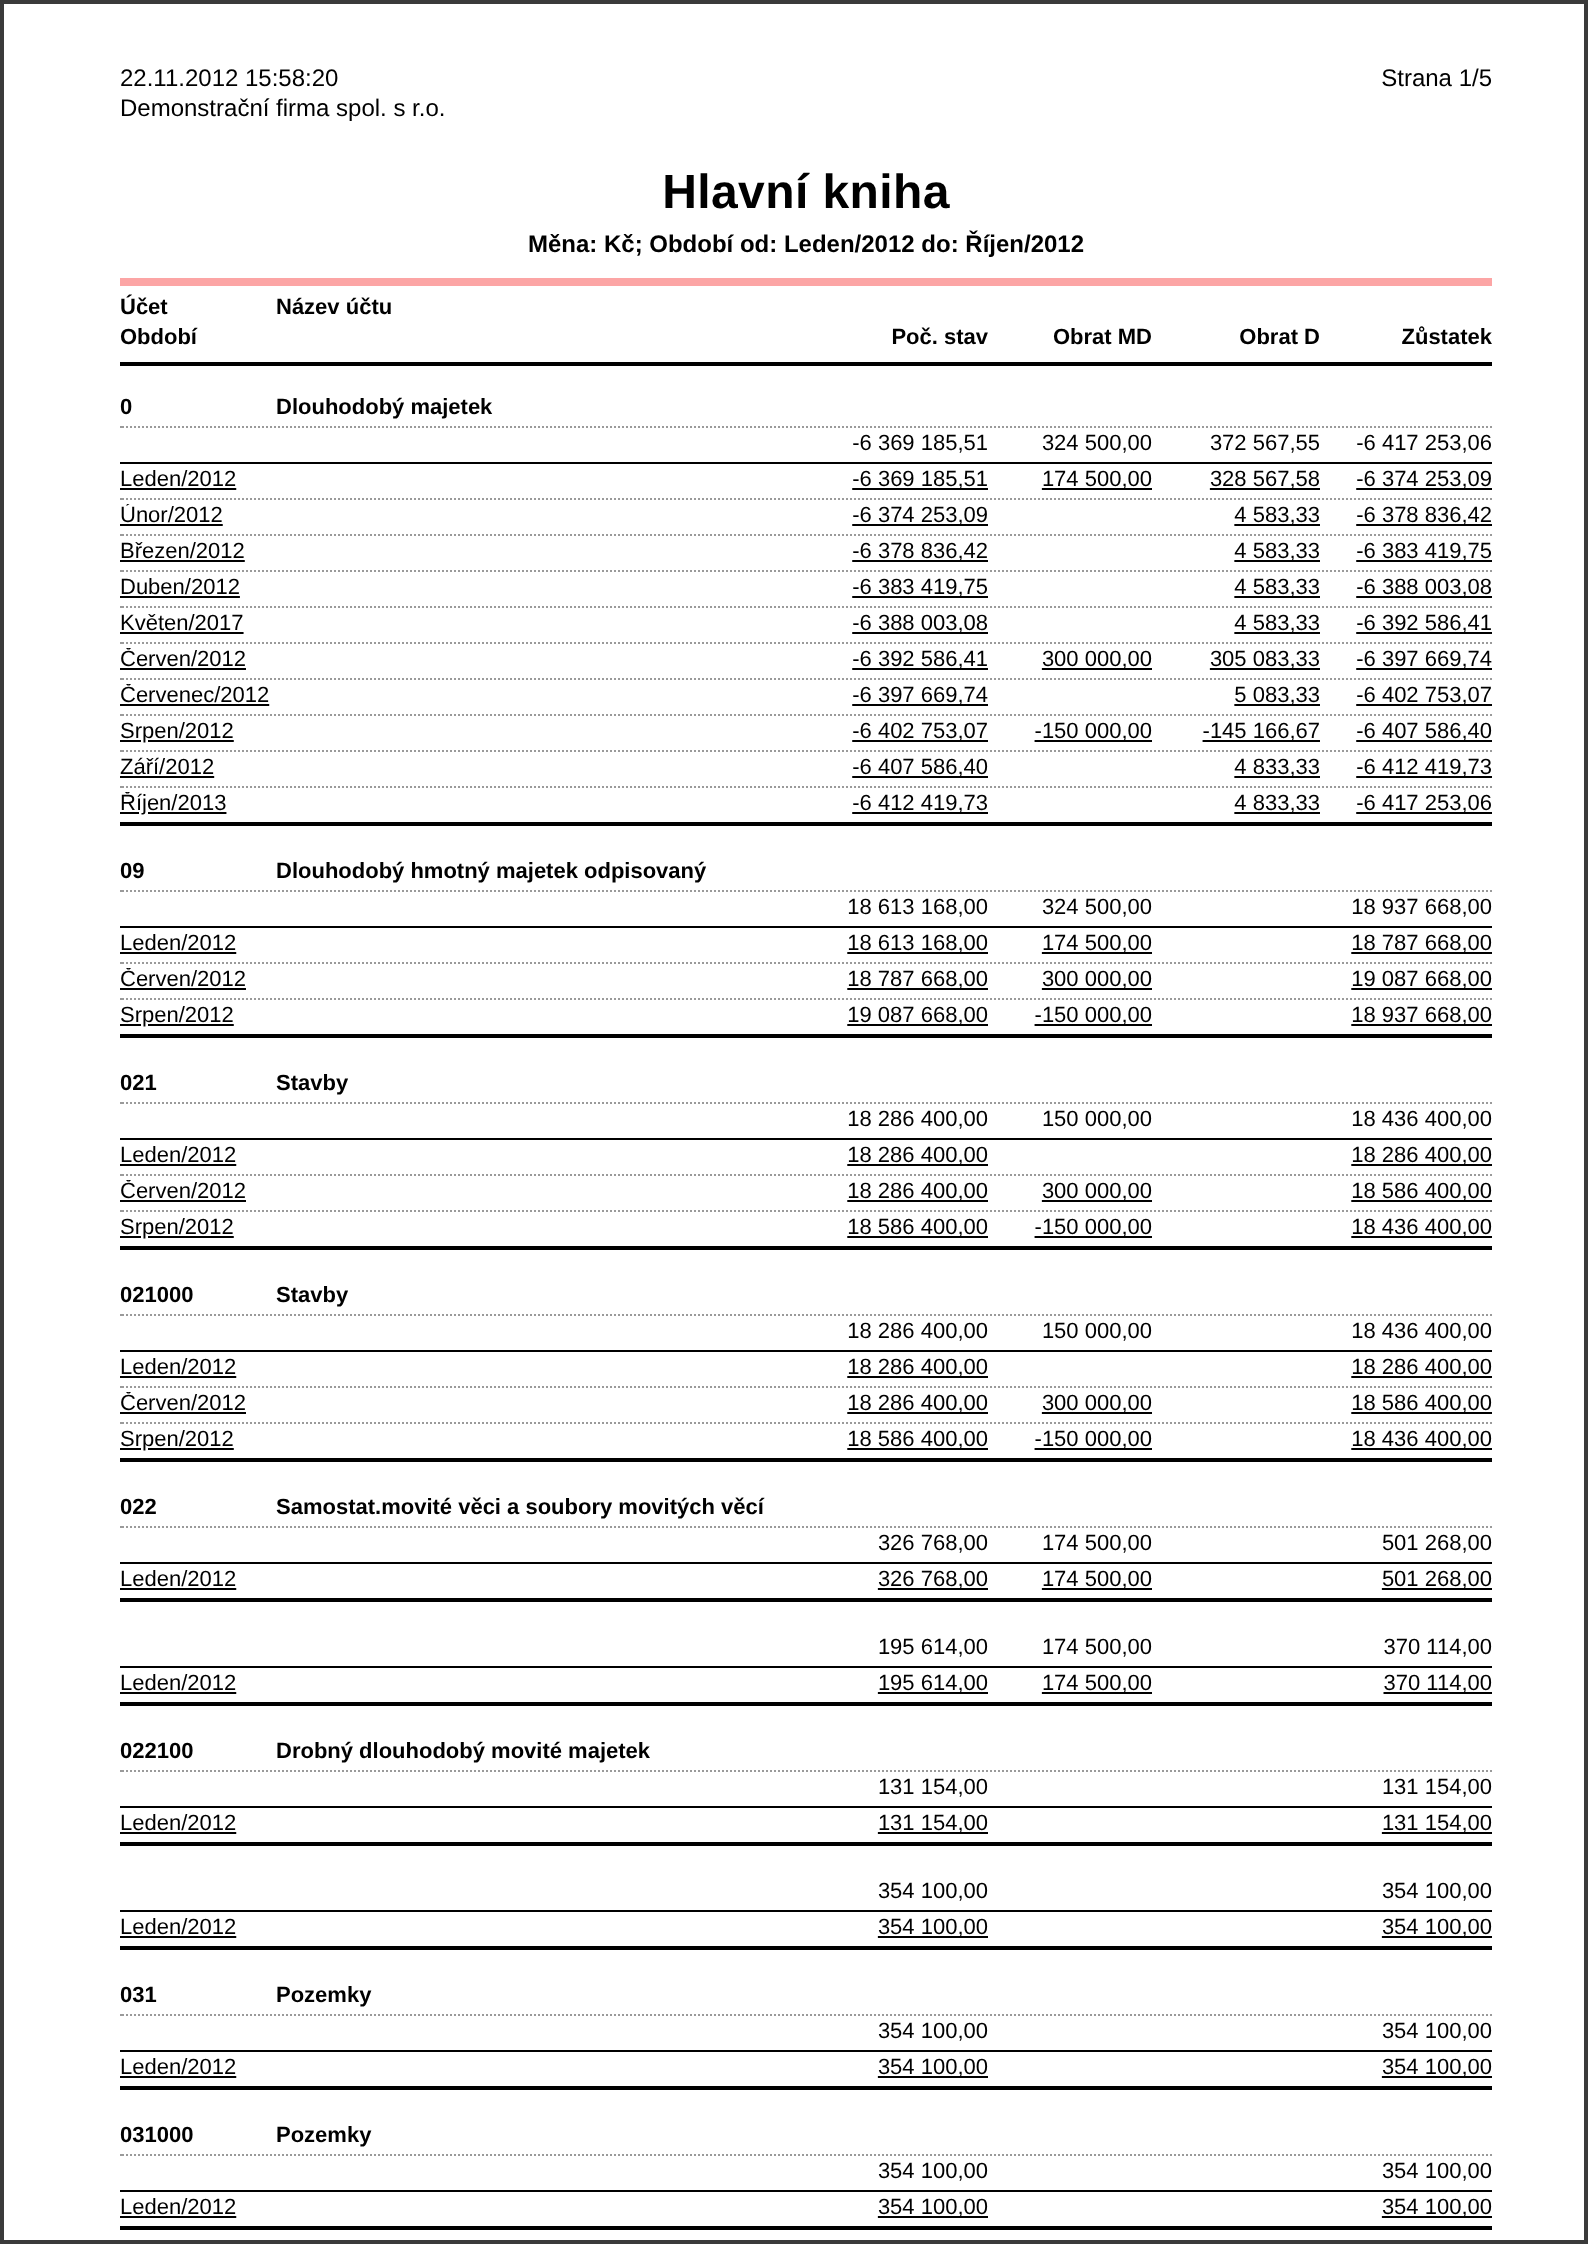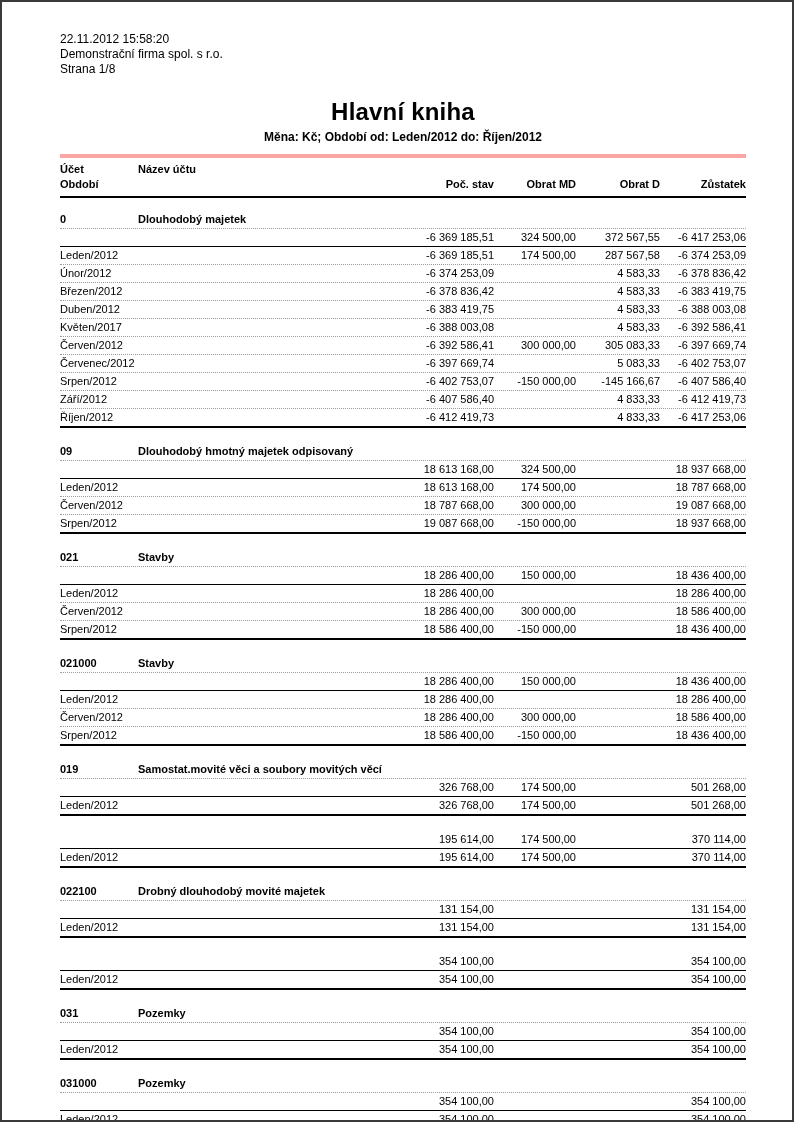--- a/index.html
+++ b/index.html
@@ -3,53 +3,53 @@
 <meta charset="utf-8">
 <style>
   html,body{margin:0;padding:0;background:#e8e8e8;}
   .page{
     width:794px;height:1122px;box-sizing:border-box;margin:0 auto;
     background:#fff;border:2px solid #3a3a3a;
     padding:30px 46px 20px 58px;
     font-family:"Liberation Sans","DejaVu Sans",sans-serif;
     color:#000;font-size:11px;overflow:hidden;position:relative;
   }
-  .meta-row{display:flex;justify-content:space-between;align-items:flex-start;font-size:12px;line-height:15px;flex-direction:column;}
+  .meta-row{display:flex;justify-content:space-between;align-items:flex-start;font-size:12px;line-height:15px;}
   .meta-left div{white-space:nowrap;}
   .meta-right{white-space:nowrap;}
   .title{text-align:center;font-size:24px;font-weight:bold;margin:21px 0 4px 0;letter-spacing:0.2px;}
   .subtitle{text-align:center;font-size:12px;font-weight:bold;margin-bottom:10px;}
 
   .grid{display:grid;grid-template-columns:78px 1fr 110px 82px 84px 86px;align-items:baseline;}
   .cell{white-space:nowrap;overflow:hidden;}
   .num{text-align:right;}
   .bold{font-weight:bold;}
 
   .thead{border-top:4px solid #fca5a5;border-bottom:2px solid #000;padding:4px 0 4px 0;margin-bottom:13px;}
   .thead .grid{line-height:15px;}
   .thead .cell{font-weight:bold;}
 
   .section{margin-bottom:15px;}
   .head-row{border-bottom:1px dotted #9a9a9a;padding:2px 0 3px 0;}
   .summary-row{border-bottom:1px solid #000;padding:2px 0 3px 0;}
-  .detail-row{border-bottom:1px dotted #9a9a9a;padding:2px 0 3px 0;}
+  .detail-row{border-bottom:1px dotted #9a9a9a;padding:2px 0 3px 0;text-decoration:underline;}
   .detail-row.last{border-bottom:2px solid #000;}
   .period{max-width:78px;}
 </style>
 </head>
 <body>
 
 <div class="page">
 
   <div class="meta-row">
     <div class="meta-left">
       <div>22.11.2012 15:58:20</div>
       <div>Demonstrační firma spol. s r.o.</div>
     </div>
-    <div class="meta-right">Strana 1/8</div>
+    <div class="meta-right">Strana 1/5</div>
   </div>
 
   <div class="title">Hlavní kniha</div>
   <div class="subtitle">Měna: Kč; Období od: Leden/2012 do: Říjen/2012</div>
 
   <div class="thead">
     <div class="grid">
       <div class="cell">Účet</div>
       <div class="cell">Název účtu</div>
       <div class="cell num"></div>
@@ -83,21 +83,21 @@
           <div class="cell num">-6 369 185,51</div>
           <div class="cell num">324 500,00</div>
           <div class="cell num">372 567,55</div>
           <div class="cell num">-6 417 253,06</div>
         </div>
         <div class="grid detail-row">
           <div class="cell period">Leden/2012</div>
           <div class="cell"></div>
           <div class="cell num">-6 369 185,51</div>
           <div class="cell num">174 500,00</div>
-          <div class="cell num">287 567,58</div>
+          <div class="cell num">328 567,58</div>
           <div class="cell num">-6 374 253,09</div>
         </div>
         <div class="grid detail-row">
           <div class="cell period">Únor/2012</div>
           <div class="cell"></div>
           <div class="cell num">-6 374 253,09</div>
           <div class="cell num"></div>
           <div class="cell num">4 583,33</div>
           <div class="cell num">-6 378 836,42</div>
         </div>
@@ -151,21 +151,21 @@
         </div>
         <div class="grid detail-row">
           <div class="cell period">Září/2012</div>
           <div class="cell"></div>
           <div class="cell num">-6 407 586,40</div>
           <div class="cell num"></div>
           <div class="cell num">4 833,33</div>
           <div class="cell num">-6 412 419,73</div>
         </div>
         <div class="grid detail-row last">
-          <div class="cell period">Říjen/2012</div>
+          <div class="cell period">Říjen/2013</div>
           <div class="cell"></div>
           <div class="cell num">-6 412 419,73</div>
           <div class="cell num"></div>
           <div class="cell num">4 833,33</div>
           <div class="cell num">-6 417 253,06</div>
         </div>
       </div>
       <div class="section">
         <div class="grid head-row">
           <div class="cell bold">09</div>
@@ -287,21 +287,21 @@
           <div class="cell period">Srpen/2012</div>
           <div class="cell"></div>
           <div class="cell num">18 586 400,00</div>
           <div class="cell num">-150 000,00</div>
           <div class="cell num"></div>
           <div class="cell num">18 436 400,00</div>
         </div>
       </div>
       <div class="section">
         <div class="grid head-row">
-          <div class="cell bold">019</div>
+          <div class="cell bold">022</div>
           <div class="cell bold">Samostat.movité věci a soubory movitých věcí</div>
           <div class="cell num"></div>
           <div class="cell num"></div>
           <div class="cell num"></div>
           <div class="cell num"></div>
         </div>
         <div class="grid summary-row">
           <div class="cell"></div>
           <div class="cell"></div>
           <div class="cell num">326 768,00</div>

